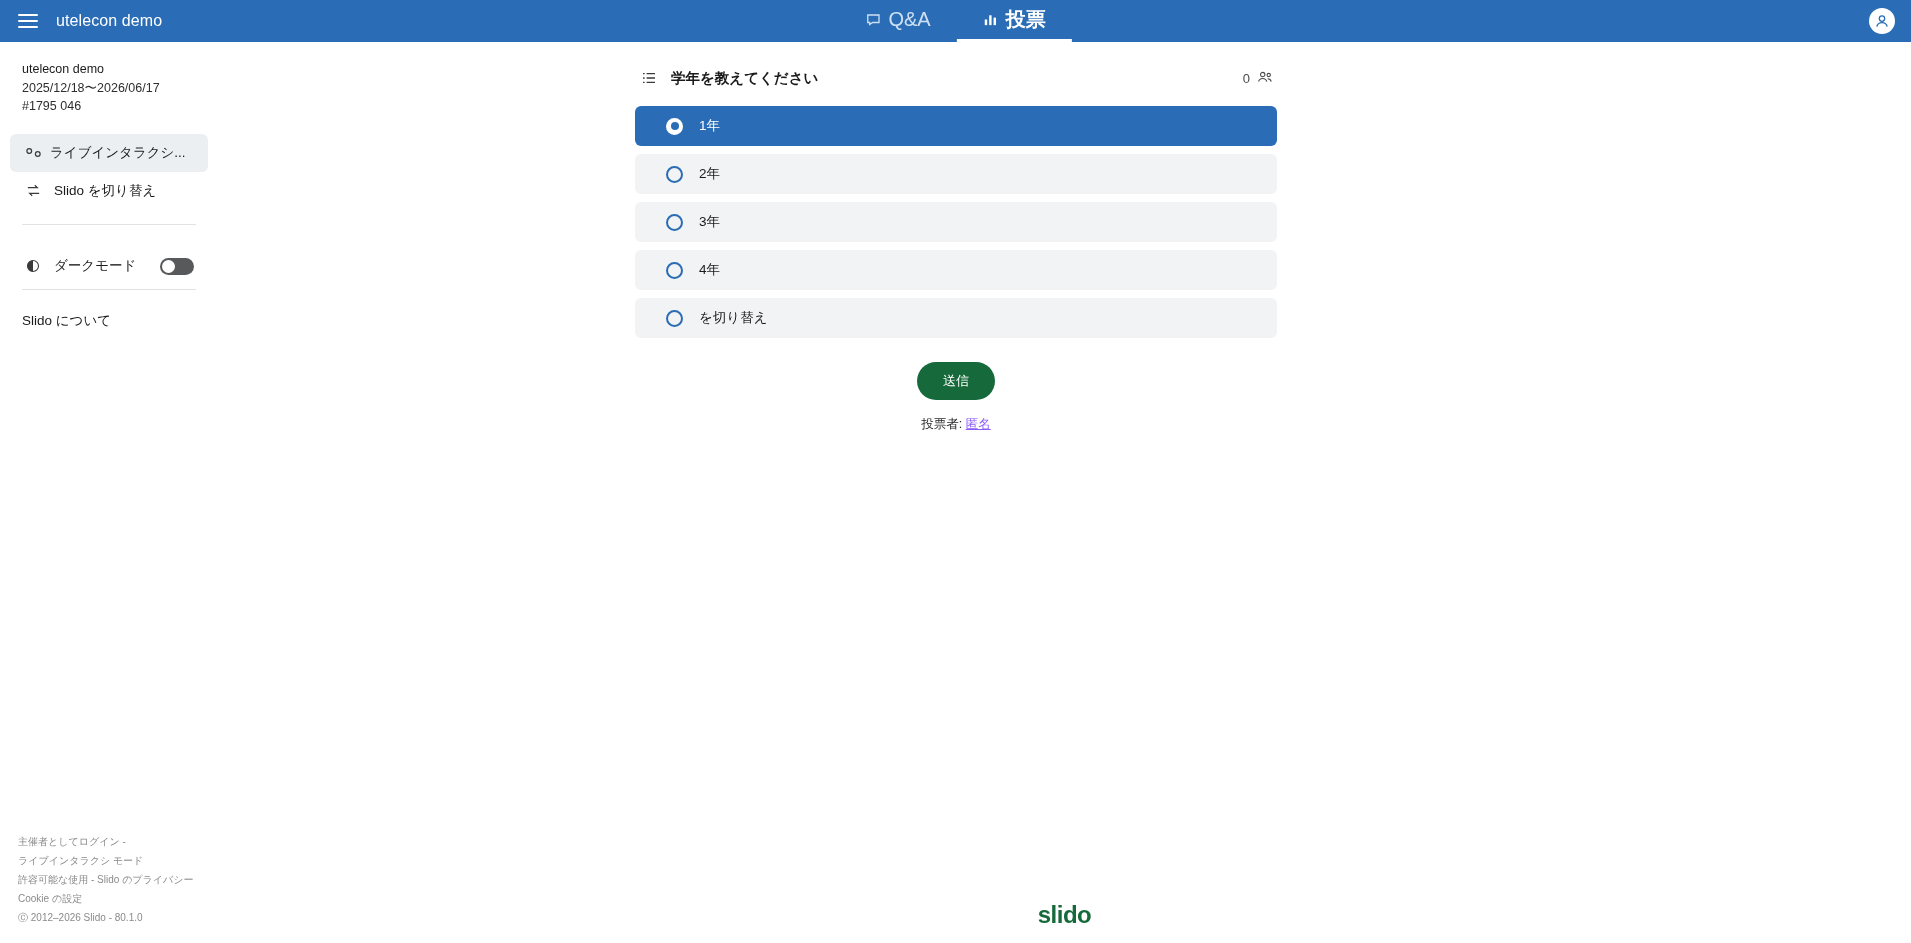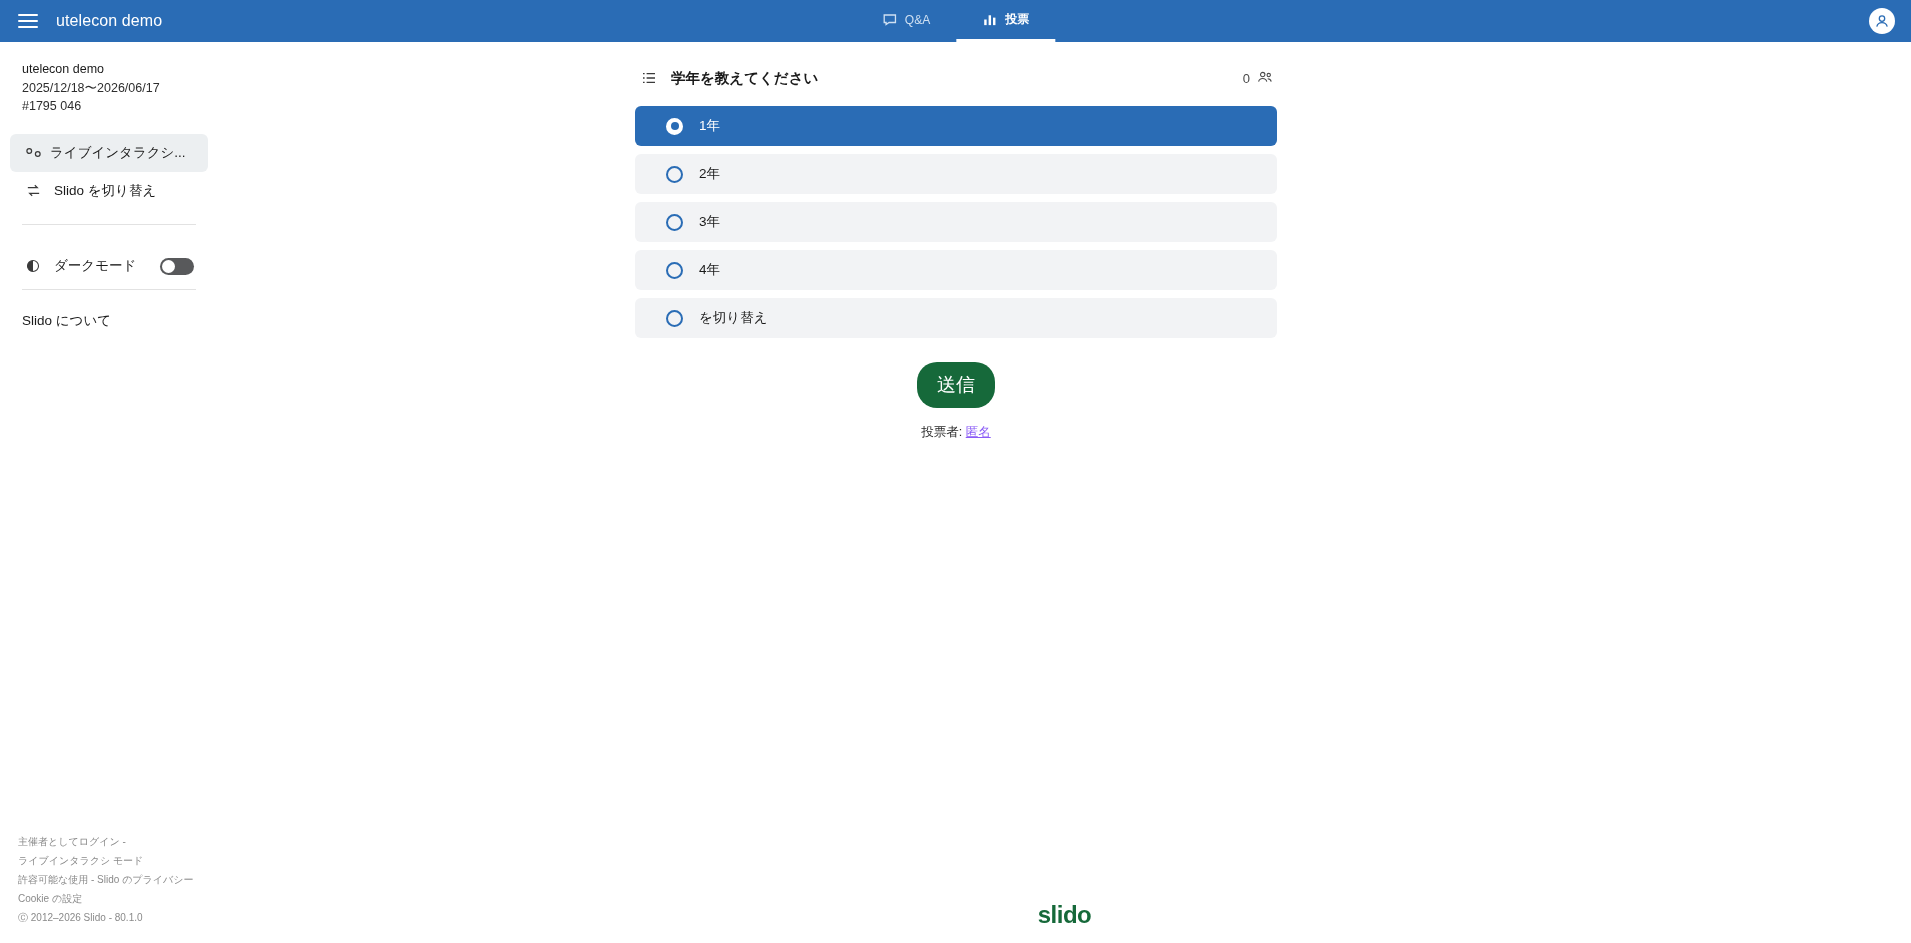--- a/index.html
+++ b/index.html
@@ -42,21 +42,21 @@
     bottom: 0;
     display: flex;
     height: 42px;
     align-items: stretch;
   }
   .tab {
     display: flex;
     align-items: center;
     gap: 8px;
     padding: 0 26px;
-    font-size: 12px;
+    font-size: 20px;
     color: #cfe0f2;
     cursor: pointer;
     border-bottom: 3px solid transparent;
   }
   .tab.active {
     color: #ffffff;
     border-bottom-color: #ffffff;
     font-weight: 600;
   }
   .tab svg { display: block; }
@@ -240,23 +240,23 @@
   .submit-wrap {
     margin-top: 24px;
     display: flex;
     justify-content: center;
   }
   .submit-btn {
     background: #16693a;
     color: #ffffff;
     border: none;
     border-radius: 20px;
-    height: 46px;
+    height: 38px;
     width: 78px;
-    font-size: 19px;
+    font-size: 13px;
     font-family: "Liberation Sans", sans-serif;
     cursor: pointer;
   }
   .voter {
     margin-top: 16px;
     text-align: center;
     font-size: 12.5px;
     color: #2a2a2a;
   }
   .voter a {

